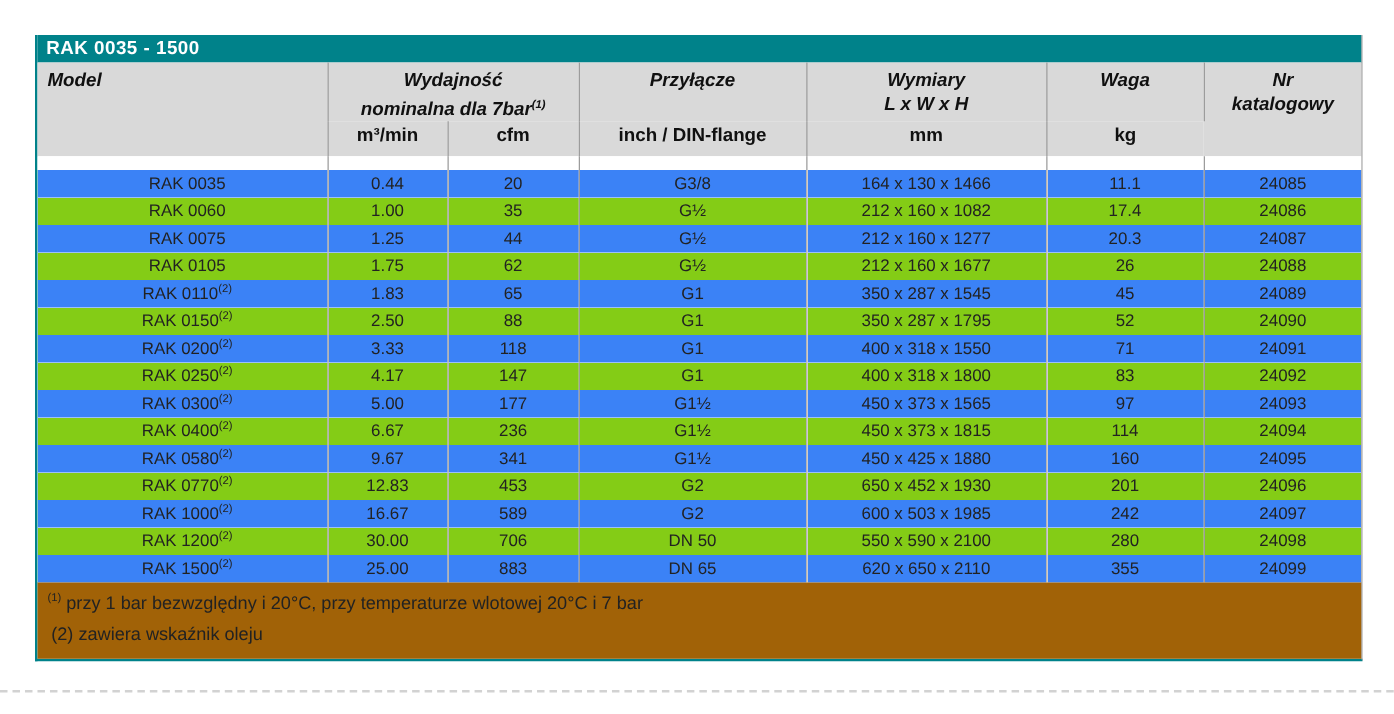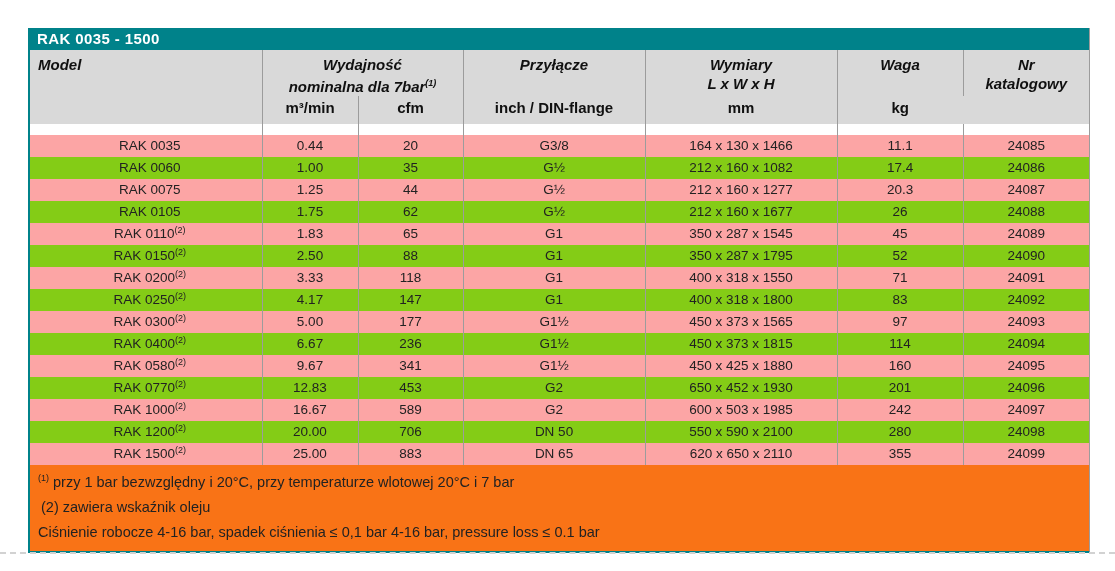--- a/index.html
+++ b/index.html
@@ -36,26 +36,26 @@
   tr.h1 th{vertical-align:top;padding-top:5px;line-height:19px;}
   th.model-th{text-align:left;padding-left:8px;}
   tr.h2{height:28px;}
   tr.h2 th{vertical-align:bottom;padding-bottom:8px;line-height:16px;}
   tr.spacer td{height:11px;background:#ffffff;border-right:1px solid #9c9c9c;}
   tr.spacer td:last-child{border-right:none;}
   tr.data td{
     height:22px;line-height:22px;font-size:13.5px;color:#222222;
     text-align:center;white-space:nowrap;overflow:hidden;
   }
-  tr.data.odd td{background:#fca5a5;}
+  tr.data.odd td{background:#3b82f6;}
   tr.data.even td{background:#84cc16;}
   td.model-td{text-align:left;padding-left:8px;}
   sup{font-size:9px;line-height:0;vertical-align:super;}
   .hdr-sup{font-size:9px;vertical-align:super;}
-  .footer{background:#f97316;padding:5px 8px 6px 8px;font-size:14.5px;color:#222222;}
+  .footer{background:#a16207;padding:5px 8px 6px 8px;font-size:14.5px;color:#222222;}
   .footer .line{line-height:25px;}
   .footer .line.indent{padding-left:3px;}
   .dotted-line{
     position:absolute;left:0;top:552px;width:1115px;height:0;
     border-top:2px dashed #d2d2d2;
   }
 </style>
 </head>
 <body>
 
@@ -229,21 +229,21 @@
       <td class="model-td"><span class="m-name">RAK 1000</span><sup>(2)</sup></td>
       <td>16.67</td>
       <td>589</td>
       <td>G2</td>
       <td>600 x 503 x 1985</td>
       <td>242</td>
       <td>24097</td>
     </tr>
         <tr class="data even">
       <td class="model-td"><span class="m-name">RAK 1200</span><sup>(2)</sup></td>
-      <td>20.00</td>
+      <td>30.00</td>
       <td>706</td>
       <td>DN 50</td>
       <td>550 x 590 x 2100</td>
       <td>280</td>
       <td>24098</td>
     </tr>
         <tr class="data odd">
       <td class="model-td"><span class="m-name">RAK 1500</span><sup>(2)</sup></td>
       <td>25.00</td>
       <td>883</td>
@@ -251,18 +251,17 @@
       <td>620 x 650 x 2110</td>
       <td>355</td>
       <td>24099</td>
     </tr>
       </tbody>
   </table>
 
   <div class="footer">
     <div class="line"><sup>(1)</sup><span> przy 1 bar bezwzględny i 20°C, przy temperaturze wlotowej 20°C i 7 bar</span></div>
     <div class="line indent">(2) zawiera wskaźnik oleju</div>
-    <div class="line">Ciśnienie robocze 4-16 bar, spadek ciśnienia ≤ 0,1 bar 4-16 bar, pressure loss ≤ 0.1 bar</div>
   </div>
 
 </div>
 
 <div class="dotted-line"></div>
 
 </body></html>

